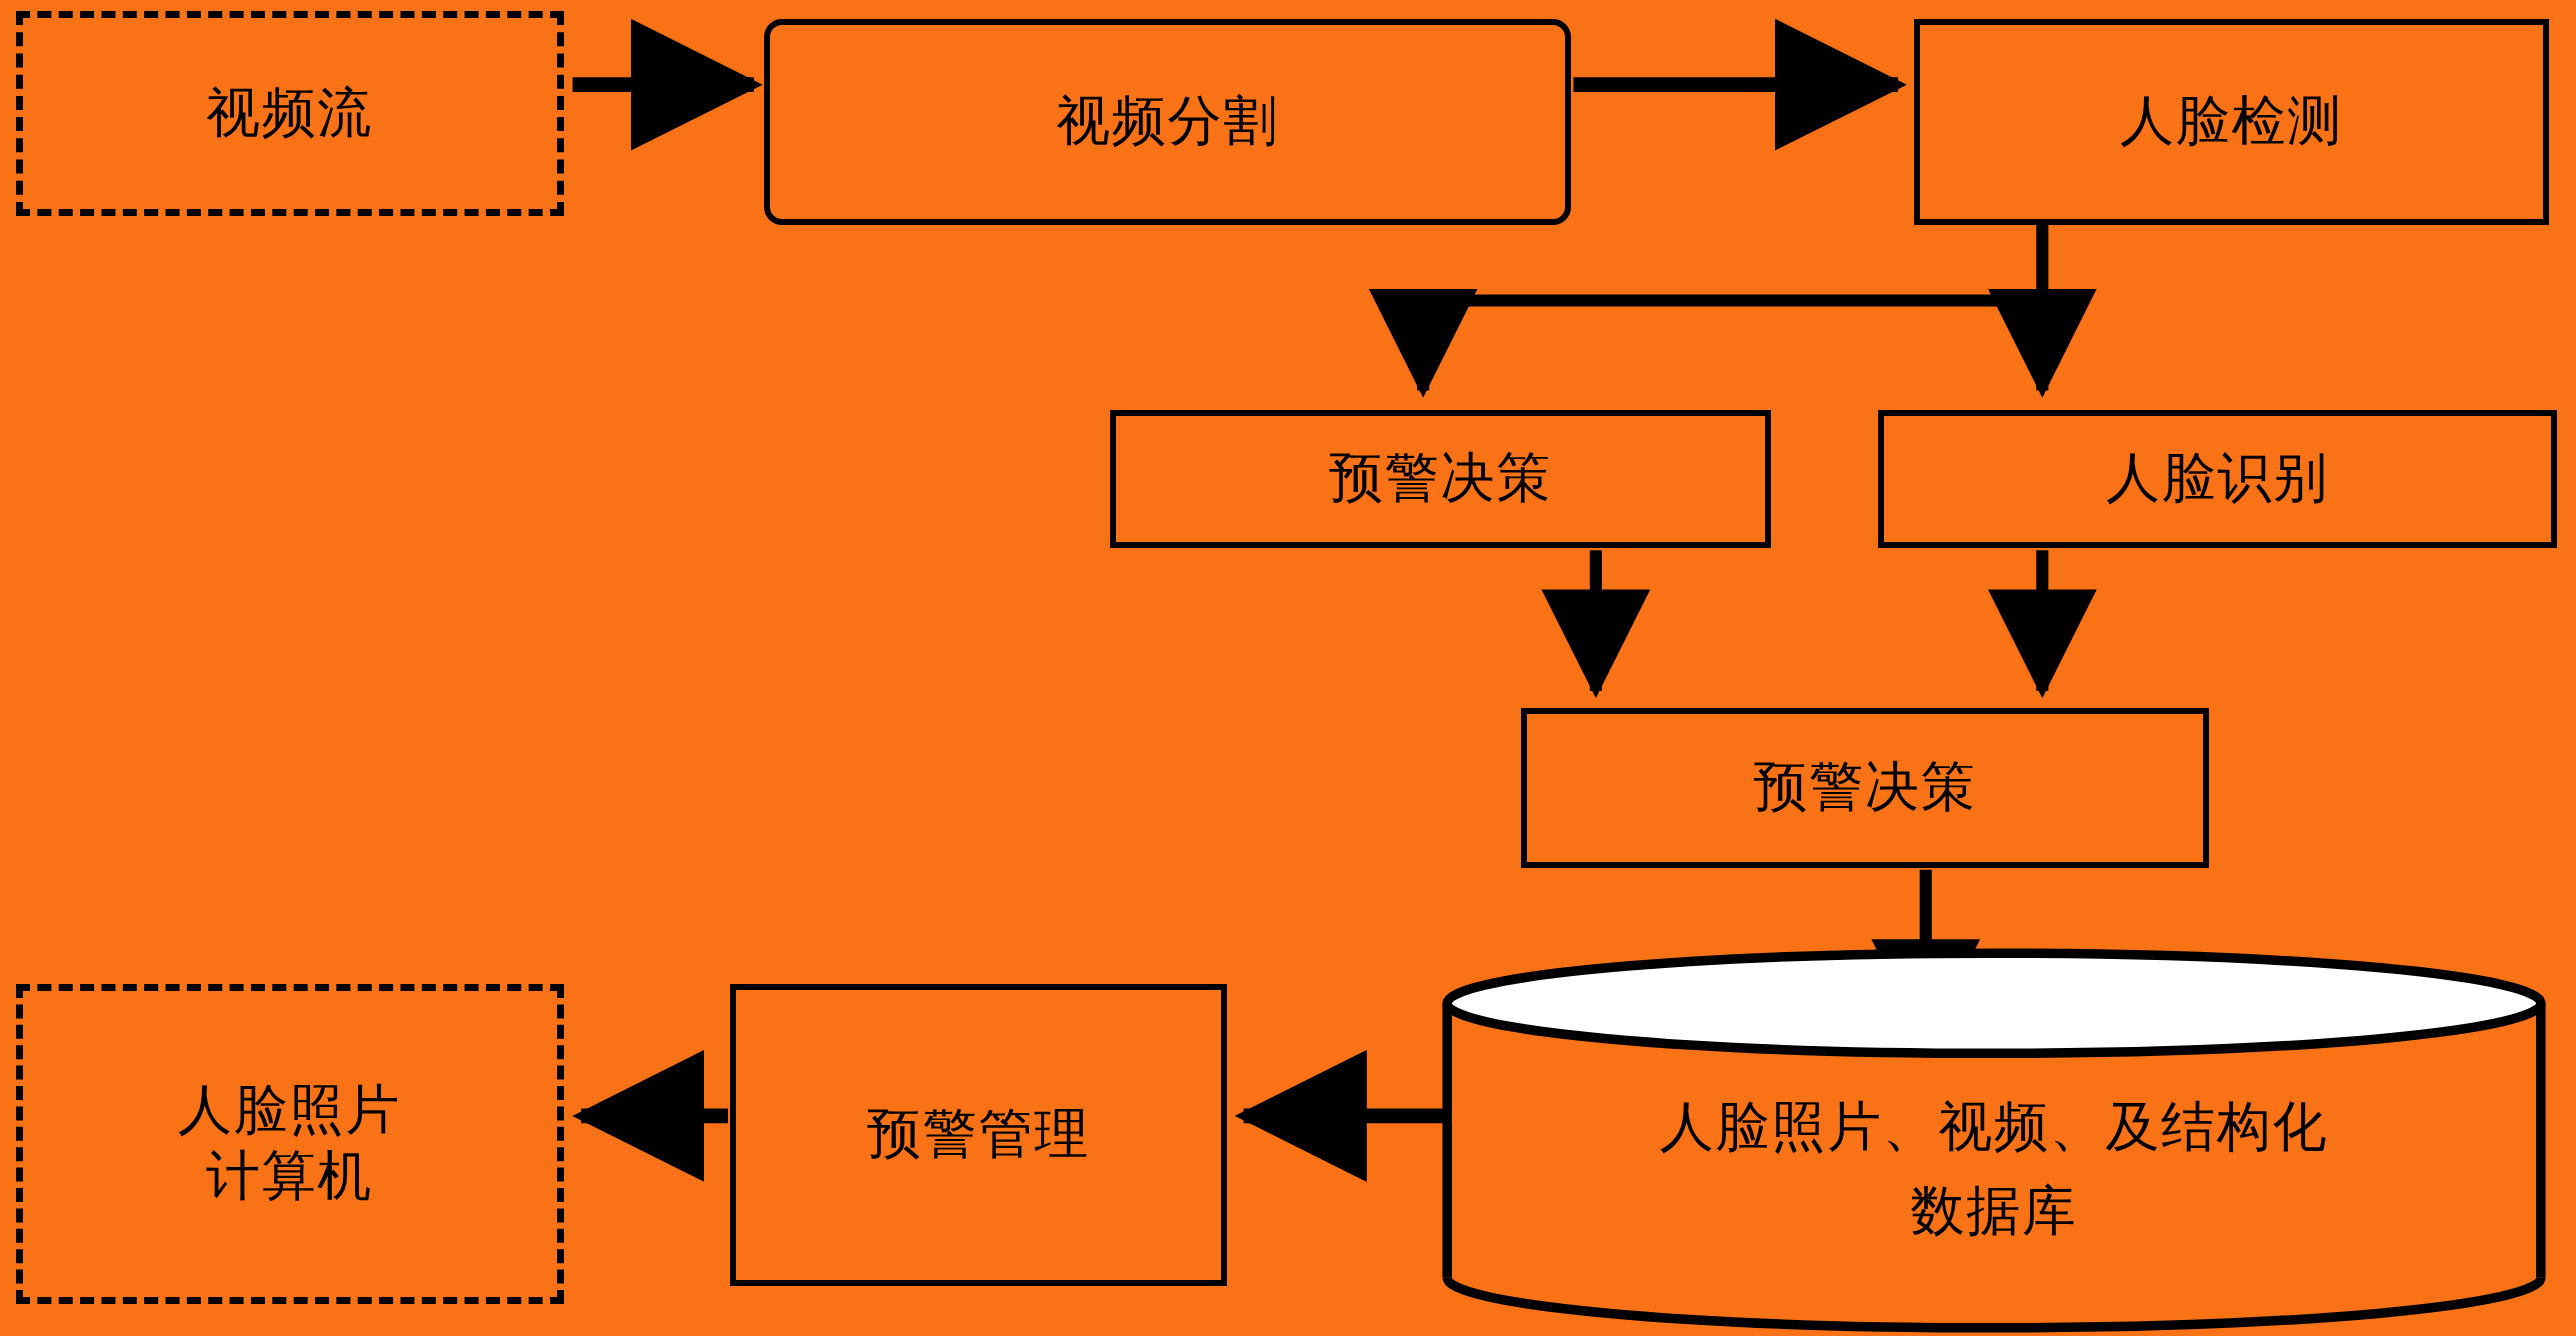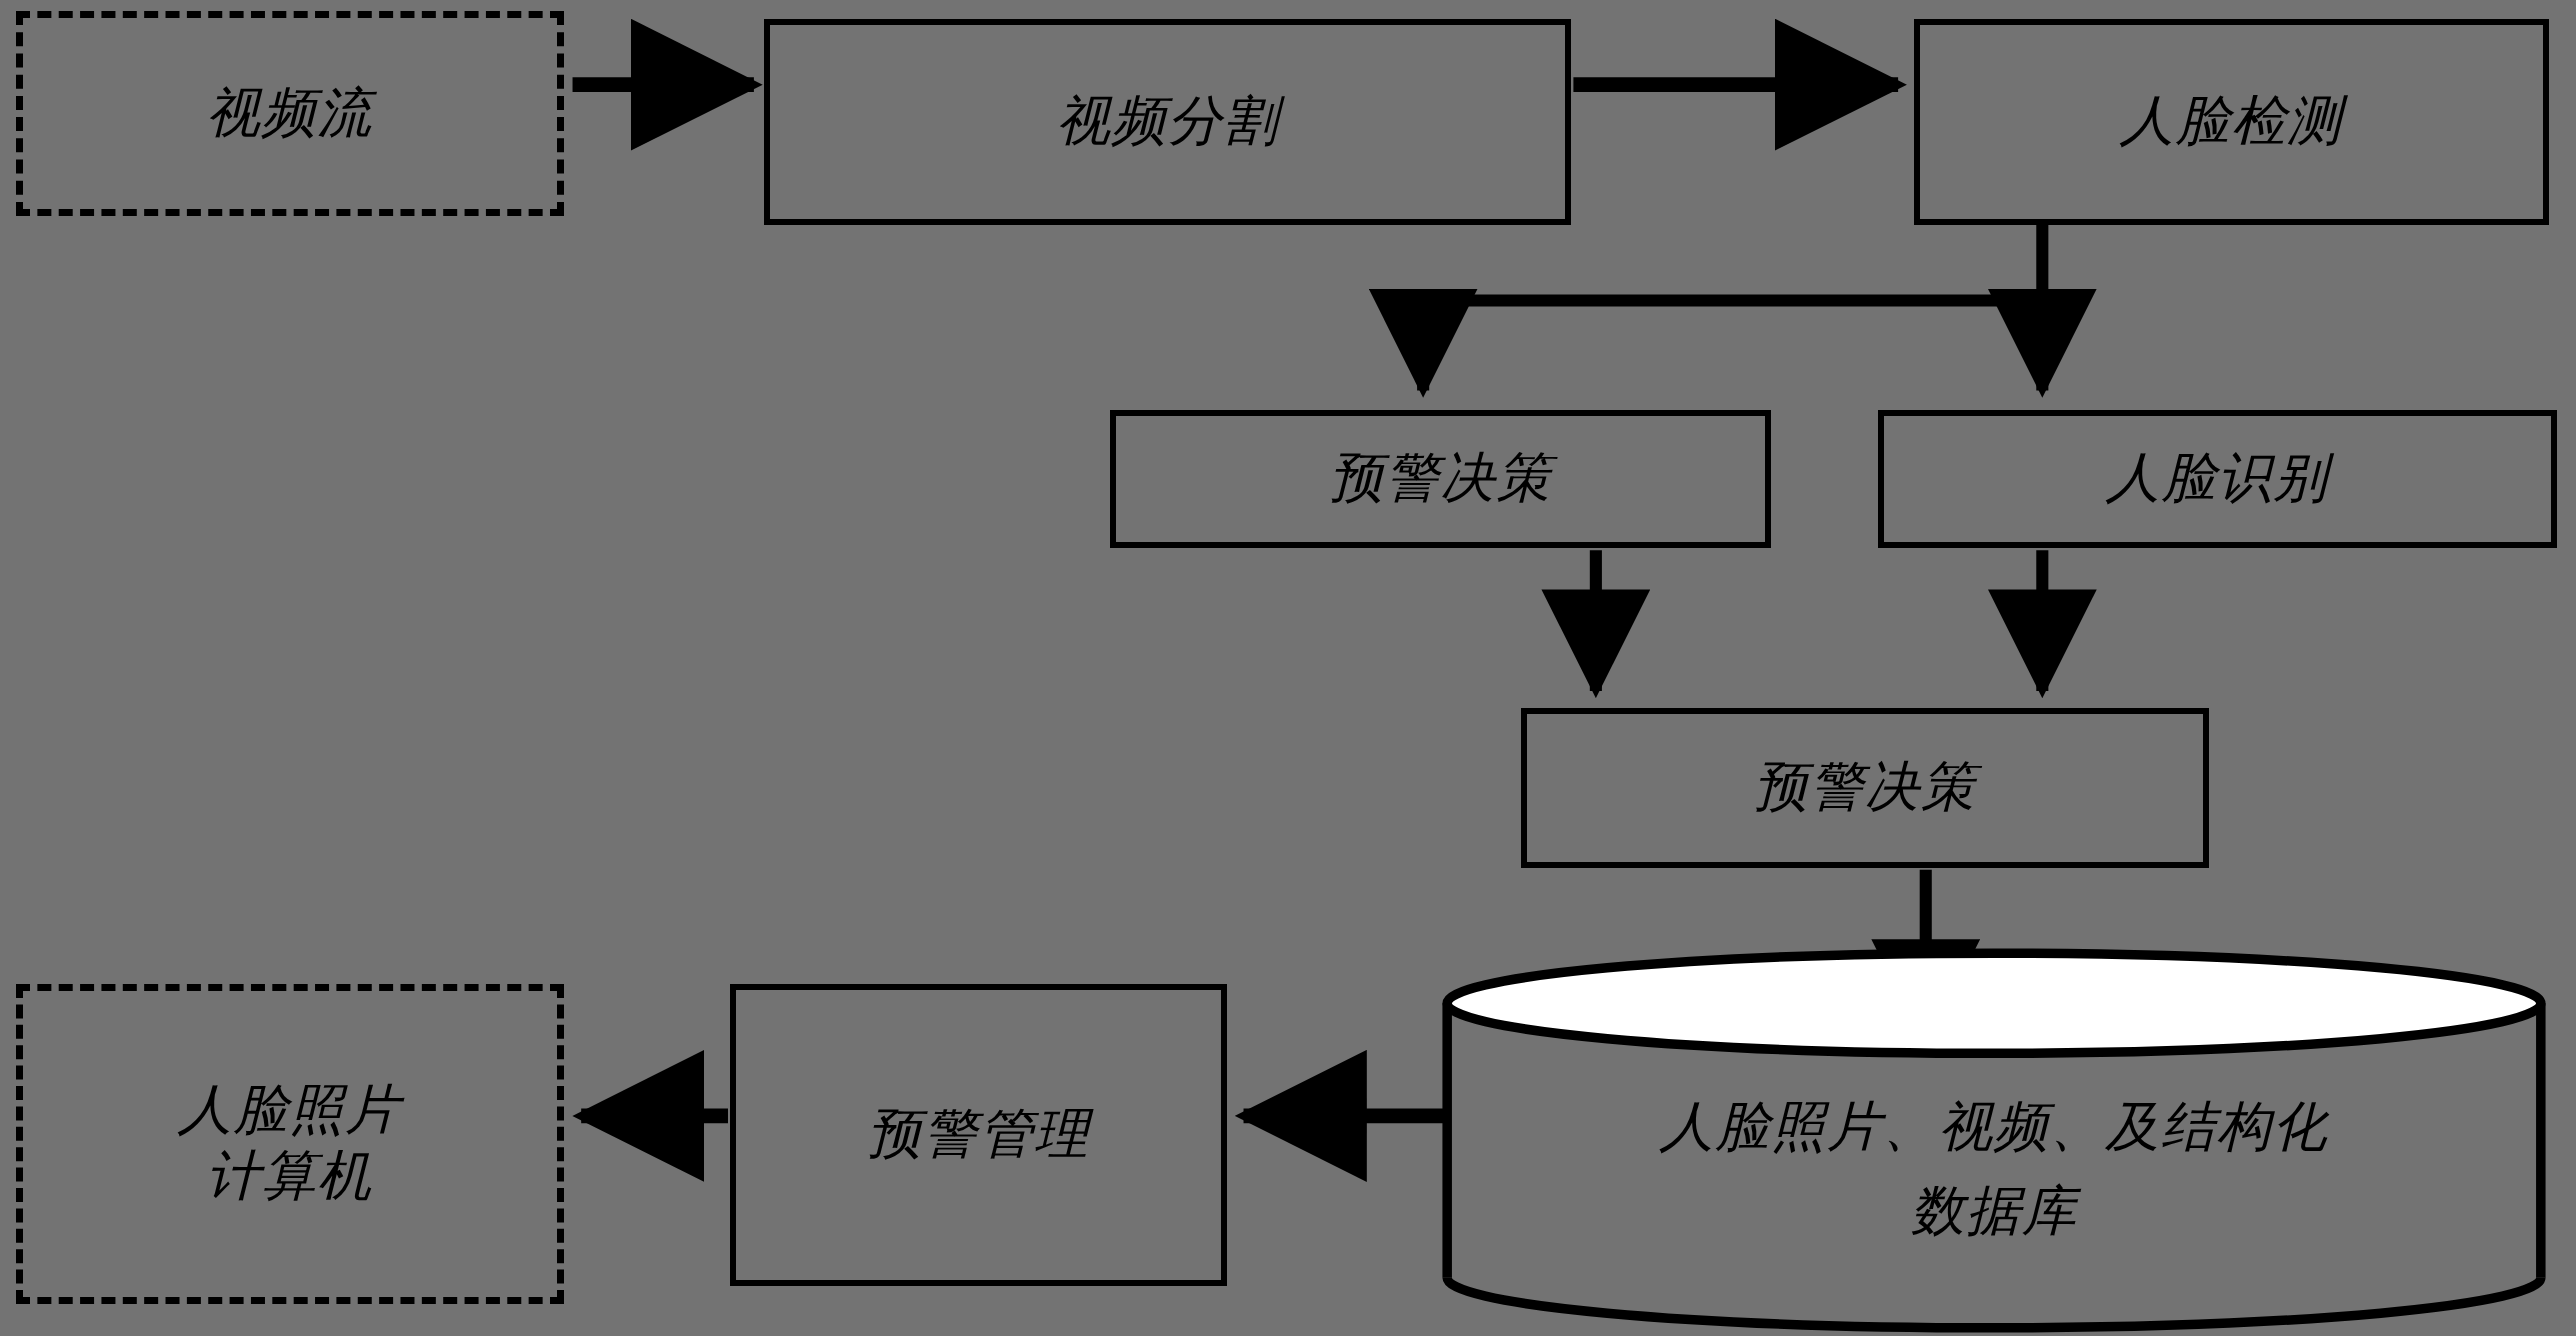--- a/index.html
+++ b/index.html
@@ -4,24 +4,23 @@
 <style>
   html, body {
     margin: 0;
     padding: 0;
     background: #ffffff;
   }
   #canvas {
     position: relative;
     width: 2576px;
     height: 1337px;
-    background: #737373;
+    background: #f97316;
     overflow: hidden;
     font-family: "Liberation Serif", "DejaVu Serif", serif;
-    font-style: italic;
   }
   .node {
     position: absolute;
     box-sizing: border-box;
     display: flex;
     align-items: center;
     justify-content: center;
     text-align: center;
     color: #000000;
     line-height: 1.22;
@@ -118,21 +117,21 @@
 
     <g>
       <line x1="843" y1="1292" x2="673" y2="1292" stroke="#000000" stroke-width="17" marker-end="url(#arrowR)"></line>
     </g>
   </svg>
 
   <div class="node dashed" style="left:15.5px; top:11.2px; width:548px; height:205px;">
     <span class="lbl">视频流</span>
   </div>
 
-  <div class="node solid" style="left:764px; top:19px; width:807px; height:206px;">
+  <div class="node solid" style="left:764px; top:19px; width:807px; height:206px;border-radius:18px;">
     <span class="lbl">视频分割</span>
   </div>
 
   <div class="node solid" style="left:1908px; top:19px; width:635px; height:206px;margin-left:6px;">
     <span class="lbl">人脸检测</span>
   </div>
 
   <div class="node solid" style="left:1110px; top:410px; width:661px; height:138px;">
     <span class="lbl">预警决策</span>
   </div>

